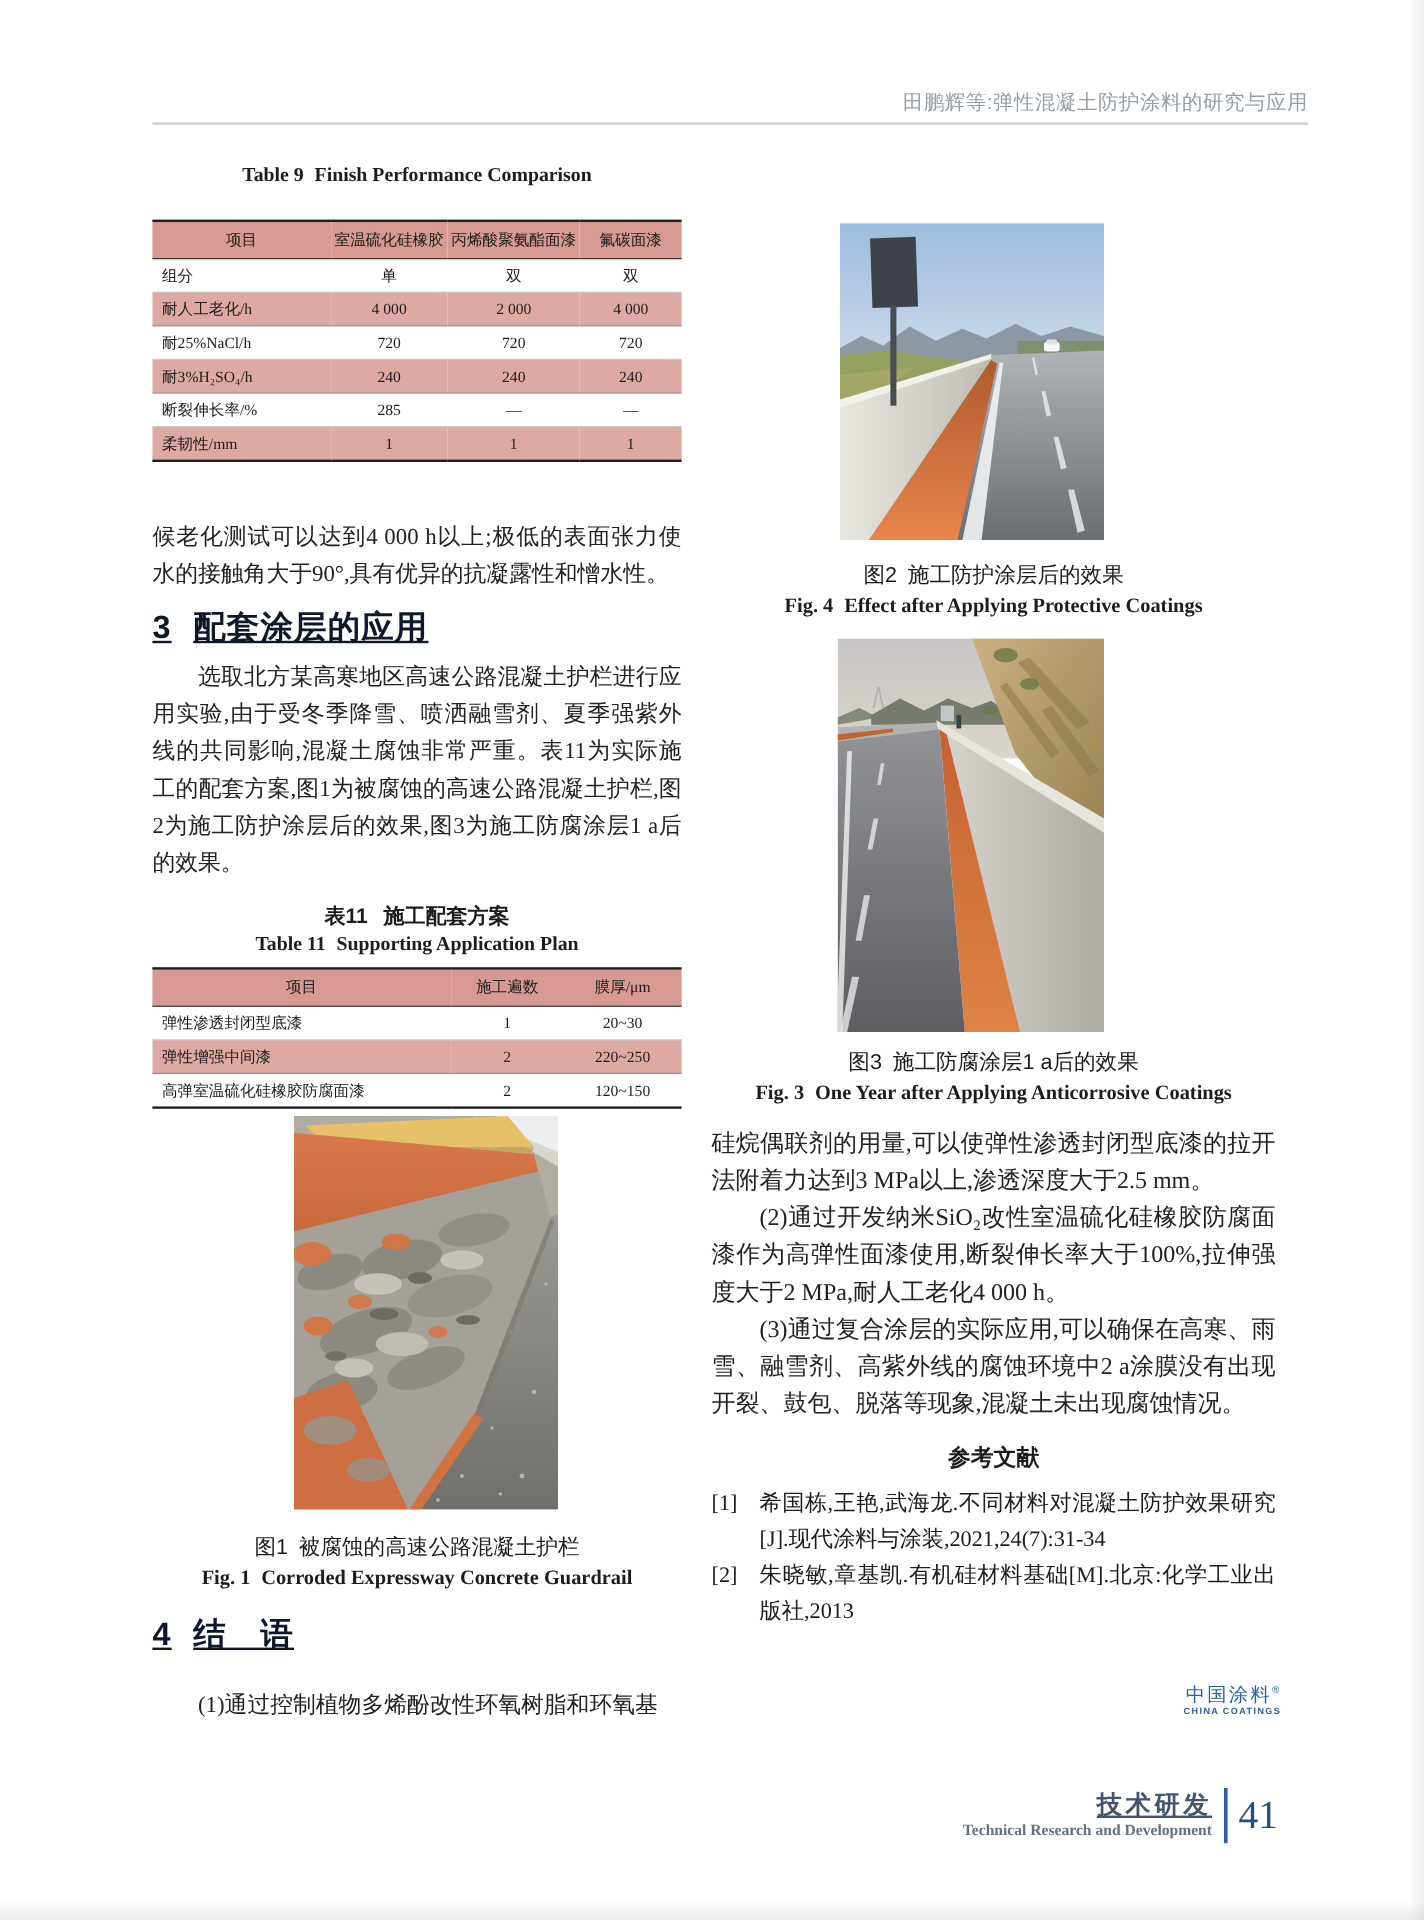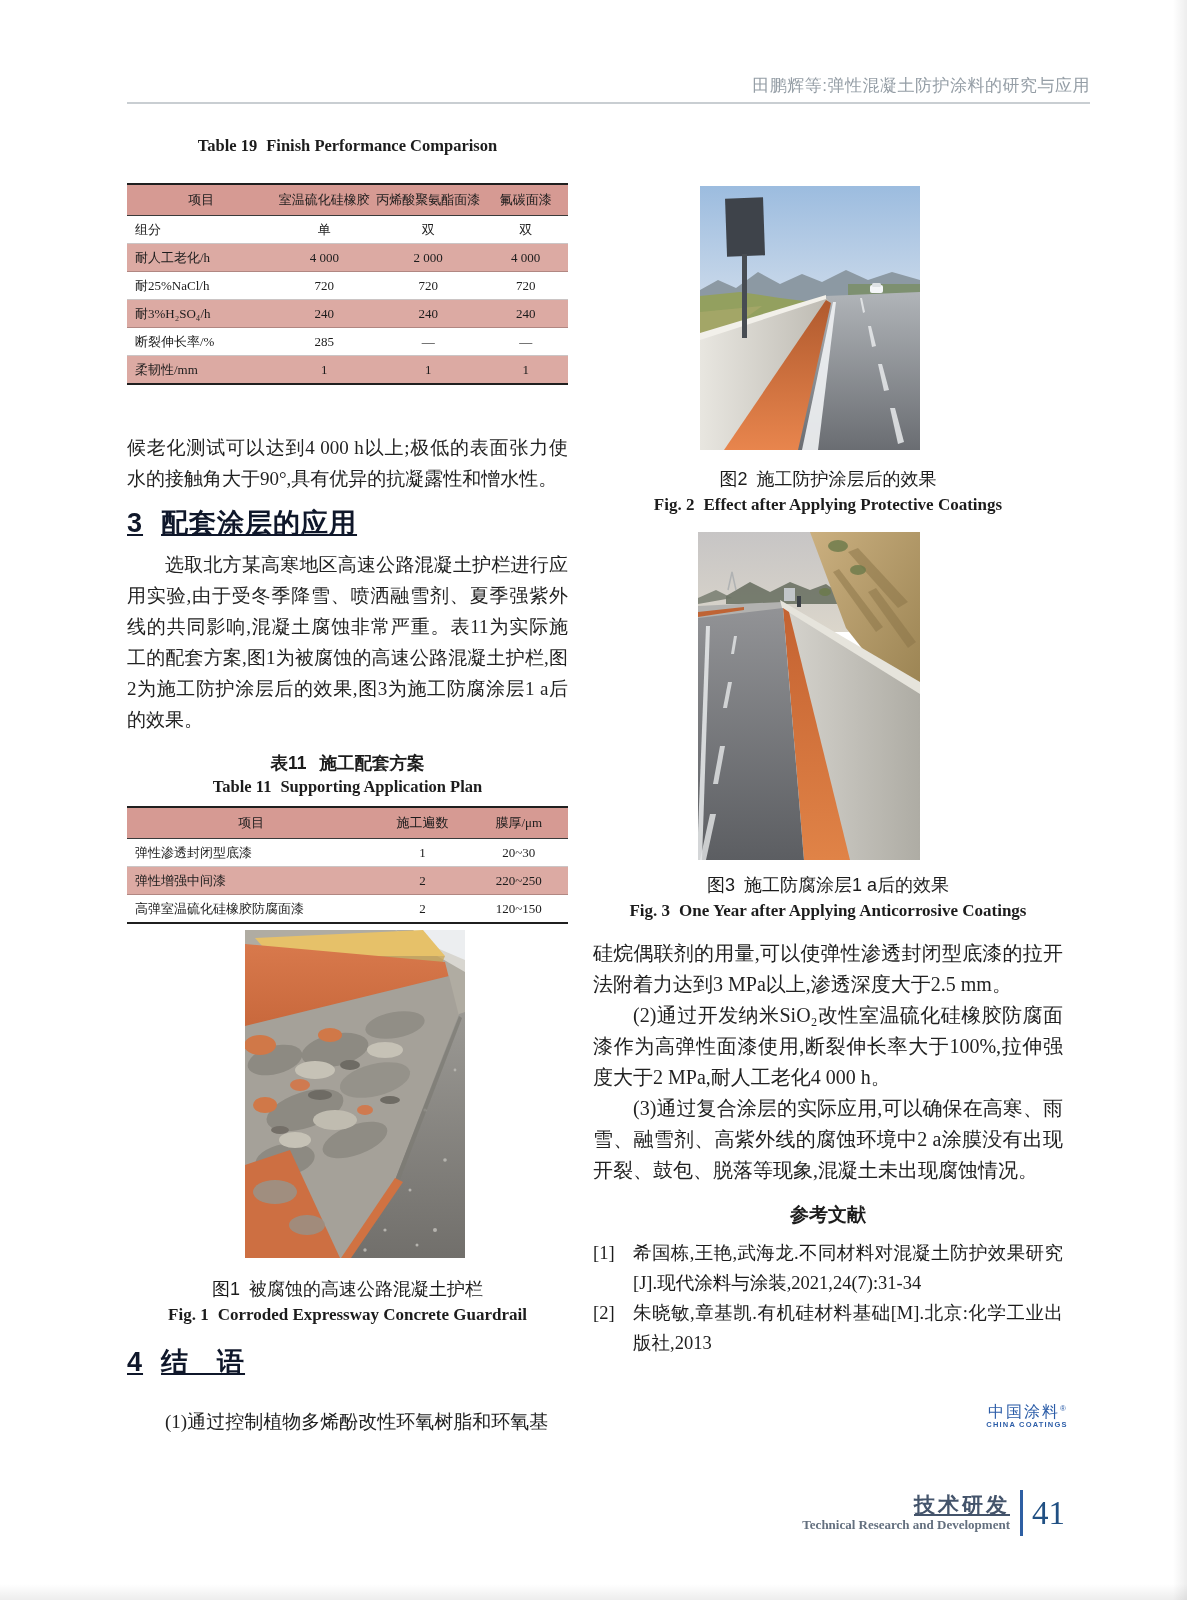--- a/index.html
+++ b/index.html
@@ -75,21 +75,21 @@
   svg{display:block;}
 </style>
 </head>
 <body>
 
 <div class="abs header-title">田鹏辉等:弹性混凝土防护涂料的研究与应用</div>
 <div class="abs header-rule"></div>
 
 <div class="abs tbl-title" style="left:127px;top:134px;">
   <div class="tt-en">
-    <span class="gap-sm">Table 19</span><span>Finish Performance Comparison</span>
+    <span class="gap-sm">Table 9</span><span>Finish Performance Comparison</span>
   </div>
 </div>
 
 <table class="abs t10" style="left:127px;top:183px;">
     <thead>
       <tr>
         <th>项目</th>
         <th>室温硫化硅橡胶</th>
         <th>丙烯酸聚氨酯面漆</th>
         <th>氟碳面漆</th>
@@ -298,21 +298,21 @@
     <rect x="170" y="99" width="13" height="8" rx="2" fill="#f4f6f8"></rect>
     <rect x="172" y="97" width="9" height="4" rx="1.5" fill="#dfe3e6"></rect>
   </g>
 </svg>
 
 <div class="abs caption" style="left:593px;top:466px;">
   <div class="cap-cn">
     <span class="gap-sm">图2</span><span>施工防护涂层后的效果</span>
   </div>
   <div class="cap-en">
-    <span class="gap-sm">Fig. 2</span><span>Effect after Applying Protective Coatings</span>
+    <span class="gap-sm">Fig. 4</span><span>Effect after Applying Protective Coatings</span>
   </div>
 </div>
 
 <svg class="abs" style="left:698px;top:532px;" width="222" height="328" viewBox="0 0 222 328">
   <defs>
     <linearGradient id="f3sky" x1="0" y1="0" x2="0" y2="1">
       <stop offset="0" stop-color="#c7c5c5"></stop>
         <stop offset="1" stop-color="#dbd6cb"></stop>
     </linearGradient>
     <linearGradient id="f3slope" x1="0" y1="0" x2="1" y2="1">

